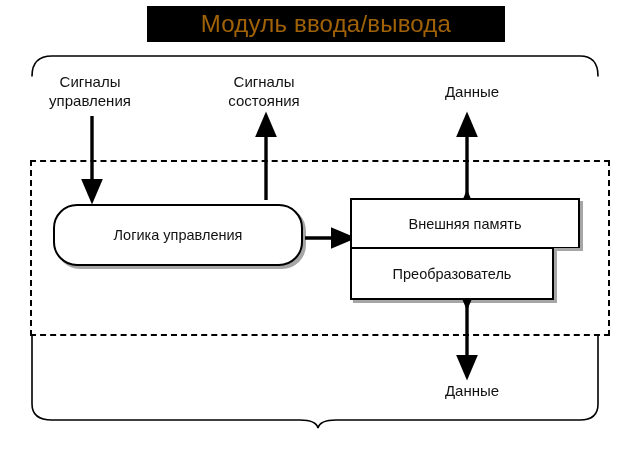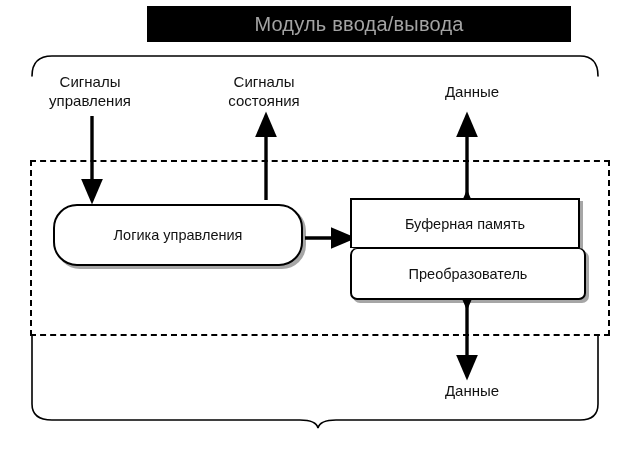--- a/index.html
+++ b/index.html
@@ -14,28 +14,28 @@
     background: #ffffff;
     font-family: "Liberation Sans", sans-serif;
     overflow: hidden;
   }
 
   
   .title-bar {
     position: absolute;
     left: 147px;
     top: 6px;
-    width: 424px;
+    width: 358px;
     height: 36px;
     background: #000000;
-    color: #a3a3a3;
+    color: #a16207;
     display: flex;
     align-items: center;
     justify-content: center;
-    font-size: 20px;
+    font-size: 24px;
     letter-spacing: 0.2px;
   }
 
   
   .lbl {
     position: absolute;
     font-size: 15px;
     color: #111111;
     text-align: center;
     line-height: 19px;
@@ -66,21 +66,21 @@
     box-sizing: border-box;
     display: flex;
     align-items: center;
     justify-content: center;
     font-size: 14.5px;
     color: #111111;
     box-shadow: 3px 3px 0 rgba(0,0,0,0.35);
   }
   .box-logic  { left: 53px;  top: 204px; width: 250px; height: 62px; border-radius: 24px; }
   .box-buffer { left: 350px; top: 198px; width: 230px; height: 50px; border-bottom-width: 1px; }
-  .box-conv   { left: 350px; top: 248px; width: 236px; height: 52px; border-top-width: 1px; border-radius: 7px; }
+  .box-conv   { left: 350px; top: 248px; width: 204px; height: 52px; border-top-width: 1px; }
 
   
   .svg-layer {
     position: absolute;
     left: 0; top: 0;
     width: 640px; height: 461px;
     pointer-events: none;
   }
 </style>
 </head>
@@ -115,21 +115,21 @@
 
     <line x1="467" y1="306" x2="467" y2="376" stroke="#000000" stroke-width="3.4" marker-end="url(#arrowhead)" marker-start="url(#arrowhead)"></line>
   </svg>
 
   <div class="dashed-box"></div>
 
   <div class="box box-logic">
     <span>Логика управления</span>
   </div>
   <div class="box box-buffer">
-    <span>Буферная память</span>
+    <span>Внешняя память</span>
   </div>
   <div class="box box-conv">
     <span>Преобразователь</span>
   </div>
 
   <div class="lbl lbl-control">Сигналы
 управления</div>
   <div class="lbl lbl-status">Сигналы
 состояния</div>
   <div class="lbl lbl-data-top">Данные</div>

